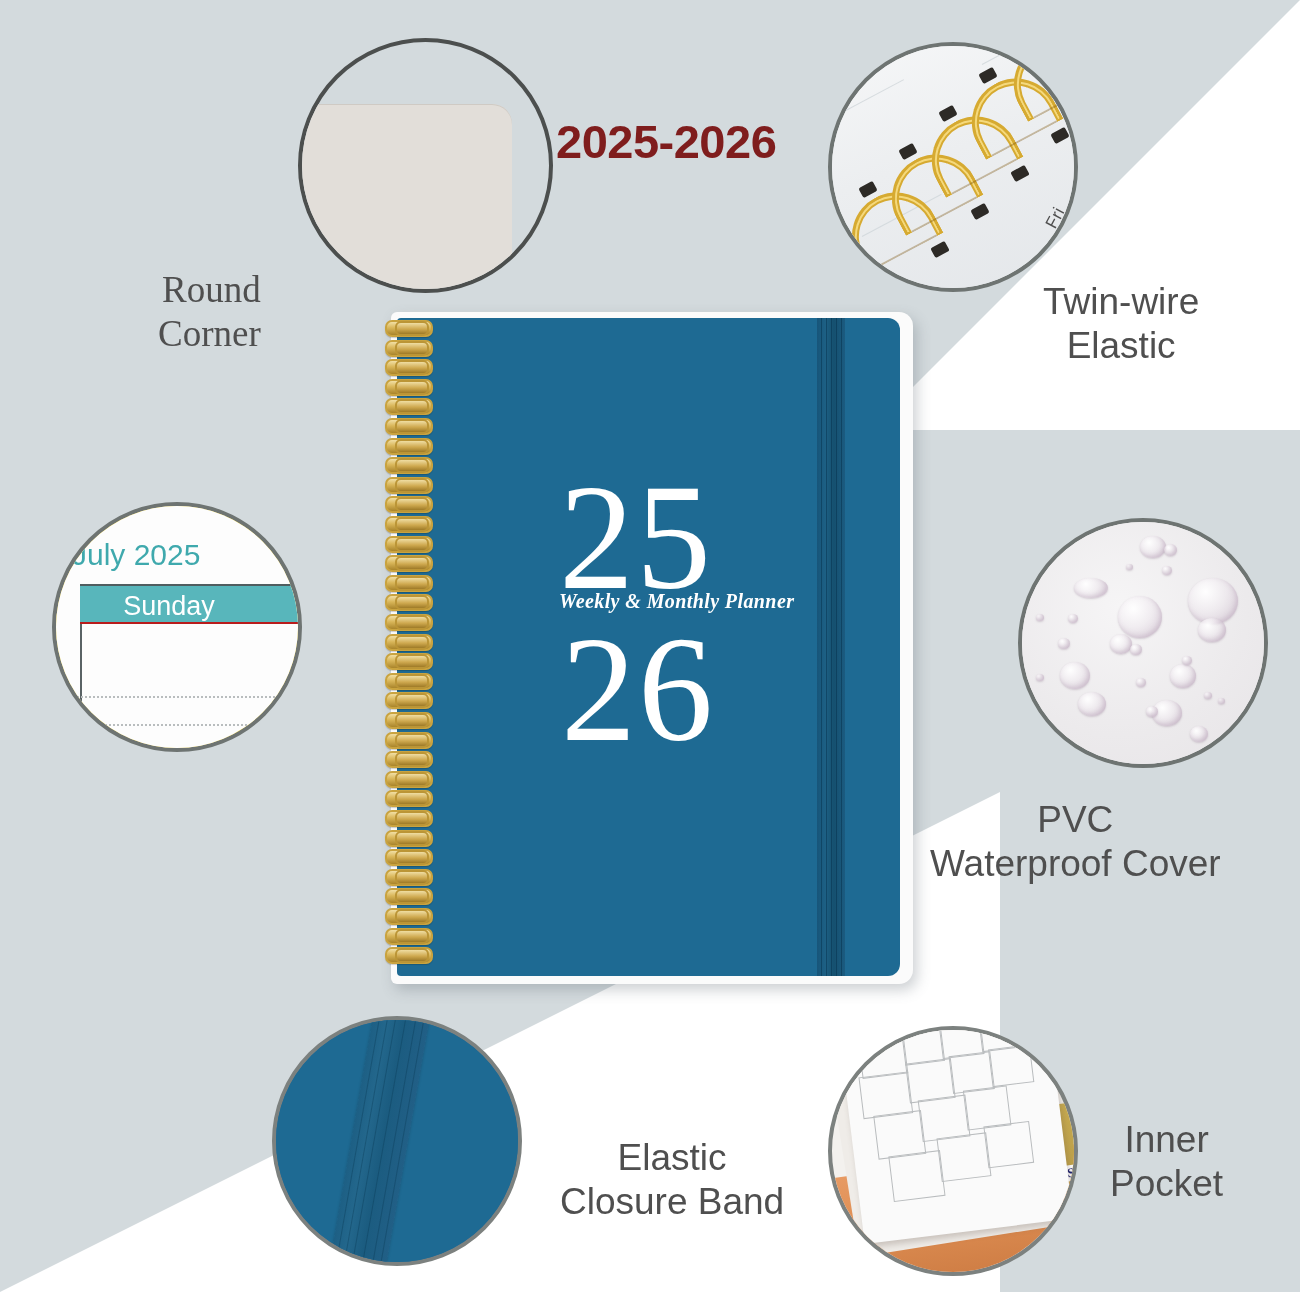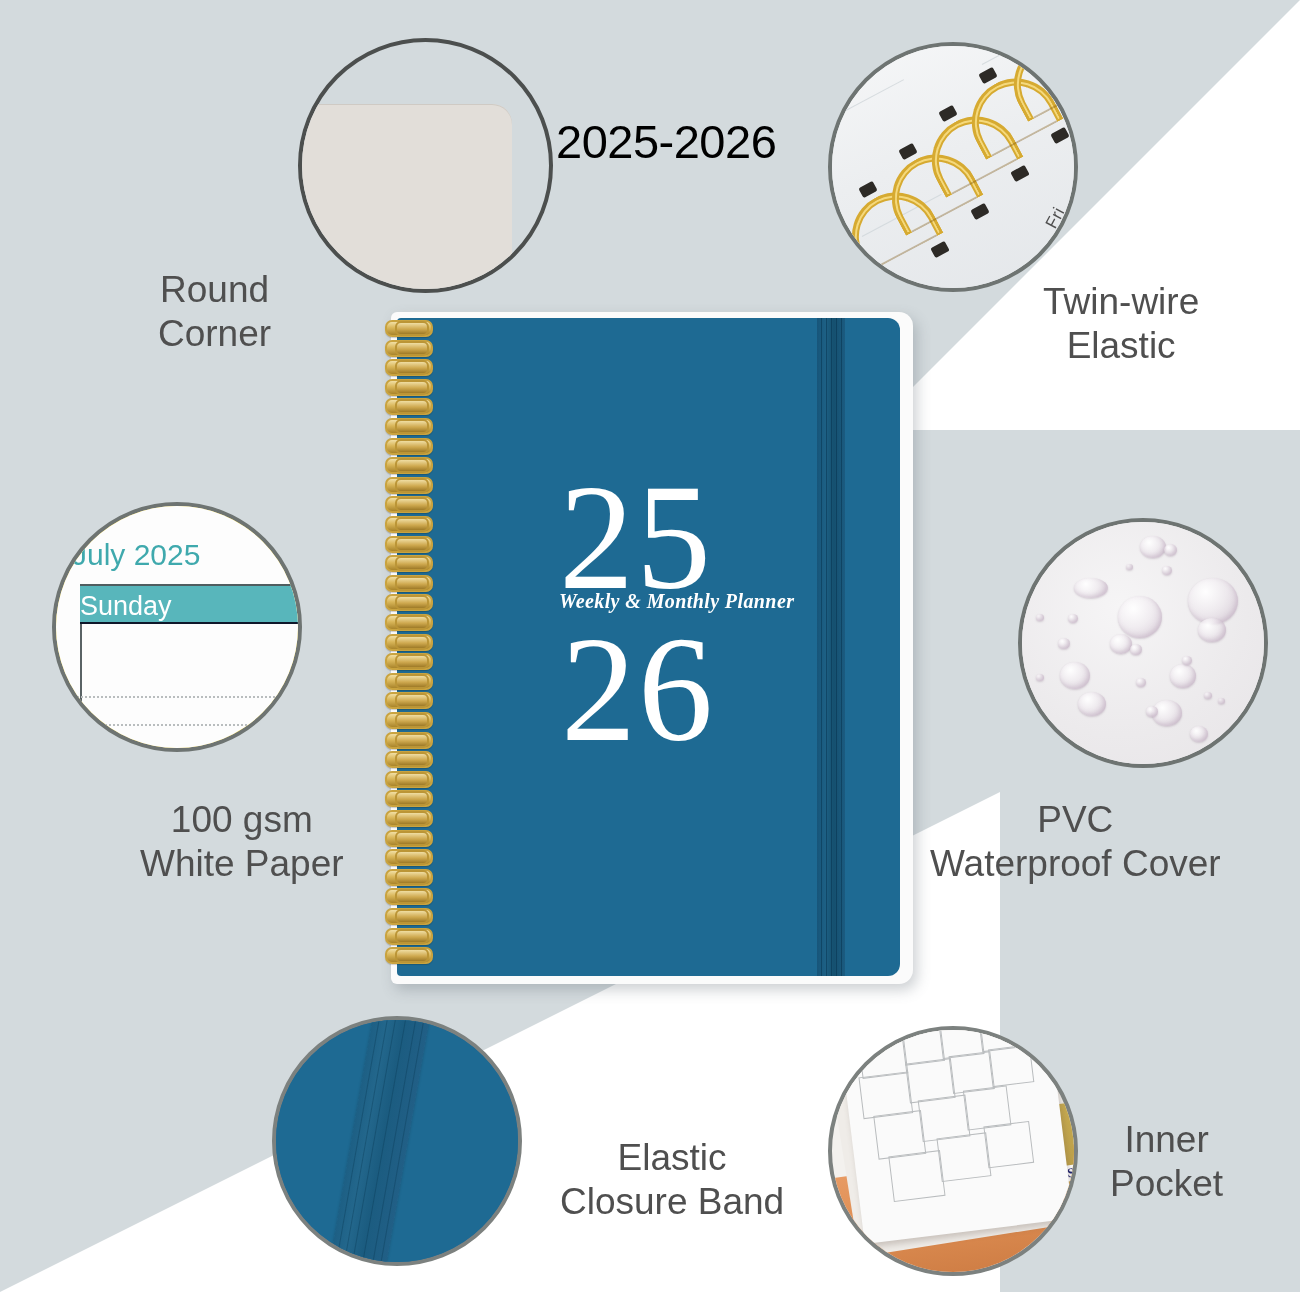--- a/index.html
+++ b/index.html
@@ -70,22 +70,22 @@
   }
 
   
   #c-july{left:52px;top:502px;width:250px;height:250px;background:#fde047;}
   #c-july .cal{position:absolute;inset:0;background:#fdfdfd;}
   #c-july .month{
     position:absolute;left:16px;top:32px;color:#3fa9ad;font-size:30px;white-space:nowrap;
   }
   #c-july .hdr{
     position:absolute;left:24px;top:78px;right:-30px;height:40px;background:#58b6bb;
-    border-top:2px solid #4f5d5f;border-bottom:2px solid #0f172a;
-    color:#fff;font-size:27px;line-height:40px;padding-right:70px;
+    border-top:2px solid #4f5d5f;border-bottom:2px solid #b91c1c;
+    color:#fff;font-size:27px;text-align:center;line-height:40px;padding-right:70px;
     box-sizing:border-box;
   }
   #c-july .vline{position:absolute;left:24px;top:118px;width:2px;height:90px;background:#5a6365;}
   #c-july .dash{position:absolute;left:10px;right:0;height:0;border-top:2px dotted #b9bdbe;}
 
   
   #c-pvc{left:1018px;top:518px;width:250px;height:250px;background:#f0eff0;}
   #c-pvc .surface{position:absolute;inset:0;background:
       radial-gradient(circle at 40% 35%, #f6f5f6 0%, #eceaec 60%, #e7e4e7 100%);}
   .drop{
@@ -170,30 +170,30 @@
   #planner .n25{left:162px;top:144px;font-size:150px;}
   #planner .n26{left:164px;top:296px;font-size:150px;}
   #planner .tagline{
     position:absolute;left:162px;top:272px;color:#ffffff;
     font-family:"Liberation Serif", serif;font-style:italic;font-weight:bold;
     font-size:20px;letter-spacing:.4px;white-space:nowrap;
   }
 
   
   #headline{
-    position:absolute;left:556px;top:118px;color:#000000;
-    font-weight:normal;font-size:47px;line-height:1.02;letter-spacing:-.5px;
+    position:absolute;left:556px;top:118px;color:#7f1d1d;
+    font-weight:bold;font-size:47px;line-height:1.02;letter-spacing:-.5px;
   }
   #headline .l2{font-size:50px;}
 
   .label{
     position:absolute;color:#4f4f4f;font-size:37px;line-height:1.18;
     white-space:pre-line;font-weight:400;
   }
-  .lbl-round{left:158px;top:268px;text-align:center;}
+  .lbl-round{left:158px;top:268px;text-align:right;font-family:Liberation Serif, serif;}
   .lbl-twin{left:1043px;top:280px;text-align:center;}
   .lbl-paper{left:140px;top:798px;text-align:center;}
   .lbl-pvc{left:930px;top:798px;text-align:center;}
   .lbl-elastic{left:560px;top:1136px;text-align:center;}
   .lbl-pocket{left:1110px;top:1118px;text-align:center;}
 </style>
 </head>
 <body>
 
 <div id="stage">
@@ -463,22 +463,20 @@
   </div>
 
   <div id="headline">
     <div>2025-2026</div>
   </div>
 
   <div class="label lbl-round">Round
 Corner</div>
   <div class="label lbl-twin">Twin-wire
 Elastic</div>
-  <div class="label lbl-paper">100 gsm
-White Paper</div>
   <div class="label lbl-pvc">PVC
 Waterproof Cover</div>
   <div class="label lbl-pocket">Inner
 Pocket</div>
   <div class="label lbl-elastic">Elastic
 Closure Band</div>
 
 </div>
 
 </body></html>

